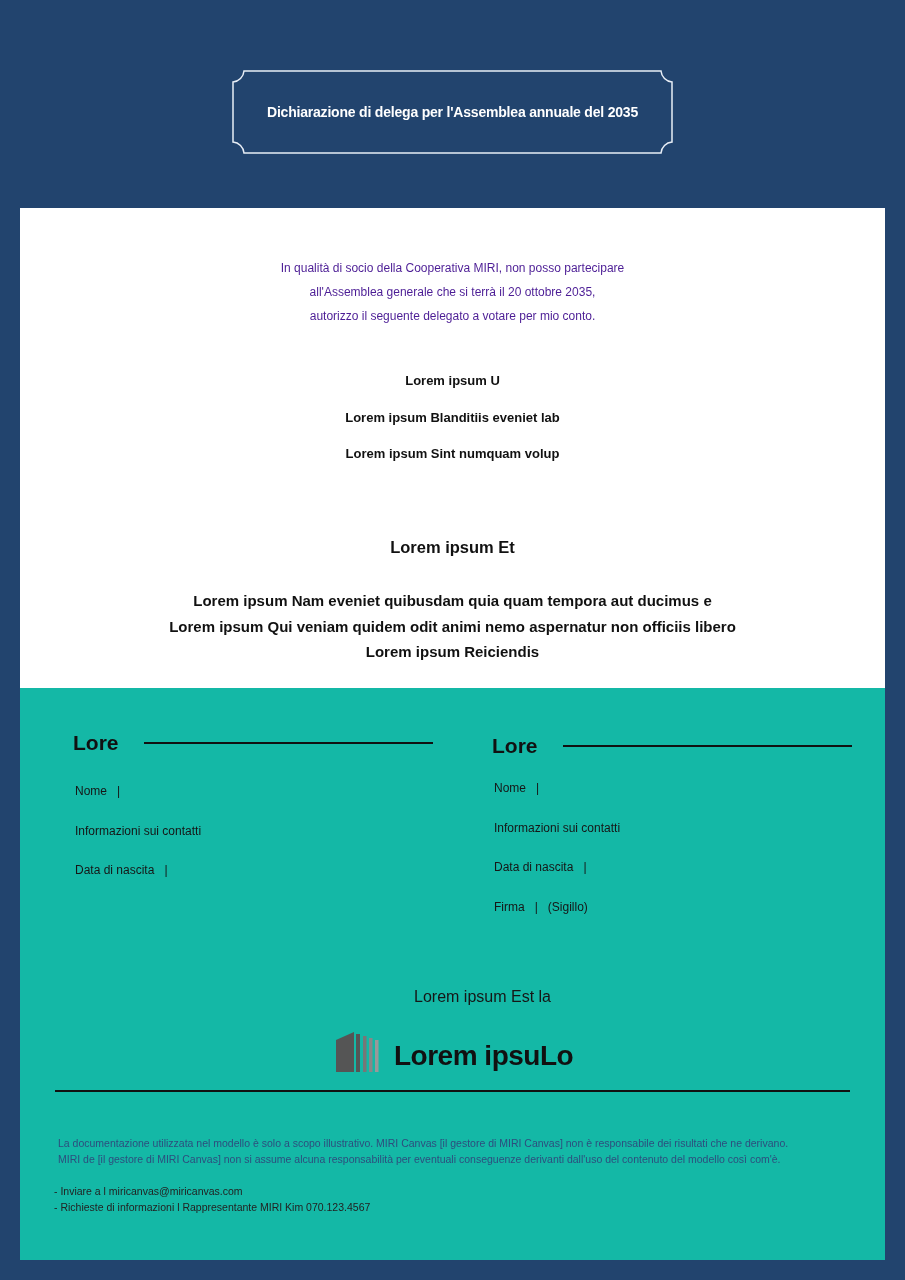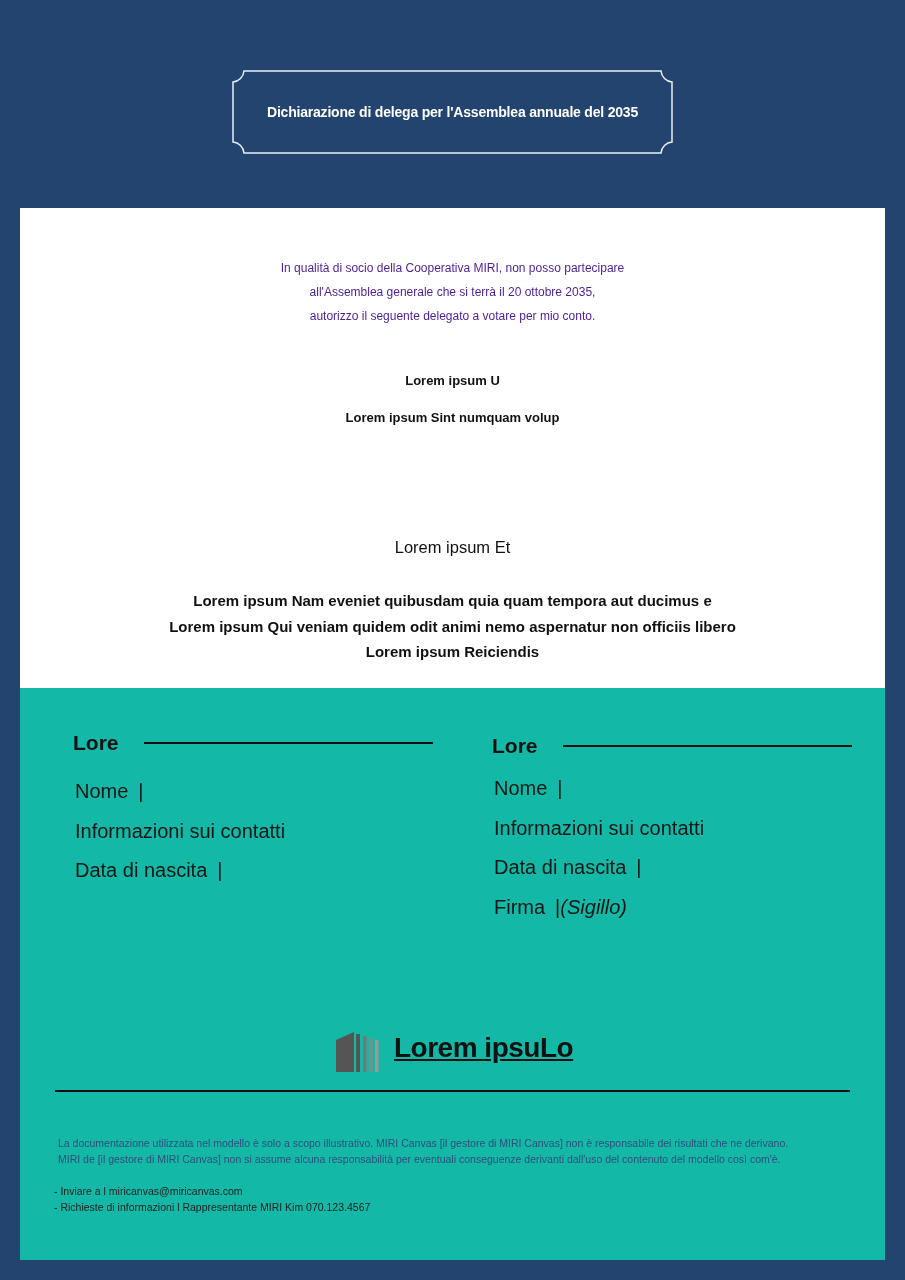--- a/index.html
+++ b/index.html
@@ -27,48 +27,48 @@
   .intro {
     position: absolute; left: 0; top: 48px; width: 100%;
     text-align: center; font-size: 12px; line-height: 24px; color: #4c1d95;
   }
   .bold-lines {
     position: absolute; left: 0; top: 162px; width: 100%; text-align: center;
   }
   .bold-line { font-size: 13px; font-weight: bold; height: 36.5px; line-height: 22px; color: #111; }
   .bold-single {
     position: absolute; left: 0; top: 330px; width: 100%; text-align: center;
-    font-size: 16.5px; font-weight: normal; color: #111;
+    font-size: 16.5px; font-weight: bold; color: #111;
   }
   .para {
     position: absolute; left: 0; top: 380px; width: 100%; text-align: center;
     font-size: 15px; font-weight: bold; line-height: 25.5px; color: #111;
   }
   .gray {
     position: absolute; left: 0; top: 480px; width: 865px; height: 572px;
     background: #14b8a6;
   }
   .col { position: absolute; }
   .col-left { left: 53px; top: 40px; width: 360px; }
   .col-right { left: 472px; top: 40px; width: 360px; }
   .col-head { display: flex; align-items: center; height: 30px; }
   .col-head-label { font-size: 21px; font-weight: bold; color: #111; width: 71px; }
   .col-head-line { flex: 1; height: 2px; background: #111; }
-  .field { font-size: 20px; color: #161616; height: 39.5px; line-height: 22px; padding-left: 2px; }
+  .field { font-size: 12px; color: #161616; height: 39.5px; line-height: 22px; padding-left: 2px; }
   .col-left .fields { margin-top: 22px; }
   .col-right .fields { margin-top: 16px; }
   .sep { display: inline-block; margin-left: 10px; }
-  .sub { margin-left: 0; font-style: italic; }
+  .sub { margin-left: 10px; }
   .lorem-est {
     position: absolute; left: 0; top: 300px; width: 100%; text-align: center;
     padding-left: 60px;
     font-size: 16px; color: #161616;
   }
   .logo {
-    position: absolute; left: 316px; top: 344px; display: flex; align-items: flex-start; text-decoration: underline;
+    position: absolute; left: 316px; top: 344px; display: flex; align-items: flex-end;
   }
   .logo-text { font-size: 28px; font-weight: bold; color: #111; margin-left: 12px; letter-spacing: -0.5px; }
   .rule { position: absolute; left: 35px; top: 402px; width: 795px; height: 2px; background: #111; }
   .disclaimer {
     position: absolute; left: 38px; top: 428px; width: 800px;
     font-size: 10.5px; line-height: 16px; color: #2d4e7e; margin-top: 19px;
   }
   .notes {
     position: absolute; left: 34px; top: 496px; width: 800px;
     font-size: 10.5px; line-height: 15.5px; color: #222;
@@ -86,20 +86,21 @@
 
 <div class="card">
   <div class="intro">
     <div>In qualità di socio della Cooperativa MIRI, non posso partecipare</div>
     <div>all'Assemblea generale che si terrà il 20 ottobre 2035,</div>
     <div>autorizzo il seguente delegato a votare per mio conto.</div>
   </div>
 
   <div class="bold-lines">
     <div class="bold-line">Lorem ipsum U</div>
+    <div class="bold-line">Lorem ipsum Blanditiis eveniet lab</div>
     <div class="bold-line">Lorem ipsum Sint numquam volup</div>
   </div>
 
   <div class="bold-single">Lorem ipsum Et</div>
 
   <div class="para">
     <div>Lorem ipsum Nam eveniet quibusdam quia quam tempora aut ducimus e</div>
     <div>Lorem ipsum Qui veniam quidem odit animi nemo aspernatur non officiis libero</div>
     <div>Lorem ipsum Reiciendis</div>
   </div>
@@ -137,20 +138,21 @@
         </div>
         <div class="field">
           <span>Data di nascita</span><span class="sep">|</span>
         </div>
         <div class="field">
           <span>Firma</span><span class="sep">|</span><span class="sub">(Sigillo)</span>
         </div>
       </div>
     </div>
 
+    <div class="lorem-est">Lorem ipsum Est la</div>
 
     <div class="logo">
       <svg width="46" height="40" viewBox="0 0 46 40">
         <path d="M0 8 L18 0 L18 40 L0 40 Z" fill="#555"></path>
         <rect x="20" y="2" width="4" height="38" fill="#555"></rect>
         <rect x="27" y="4" width="3.5" height="36" fill="#777"></rect>
         <rect x="33" y="6" width="3.5" height="34" fill="#888"></rect>
         <rect x="39" y="8" width="3.5" height="32" fill="#999"></rect>
       </svg>
       <span class="logo-text">Lorem ipsuLo</span>

